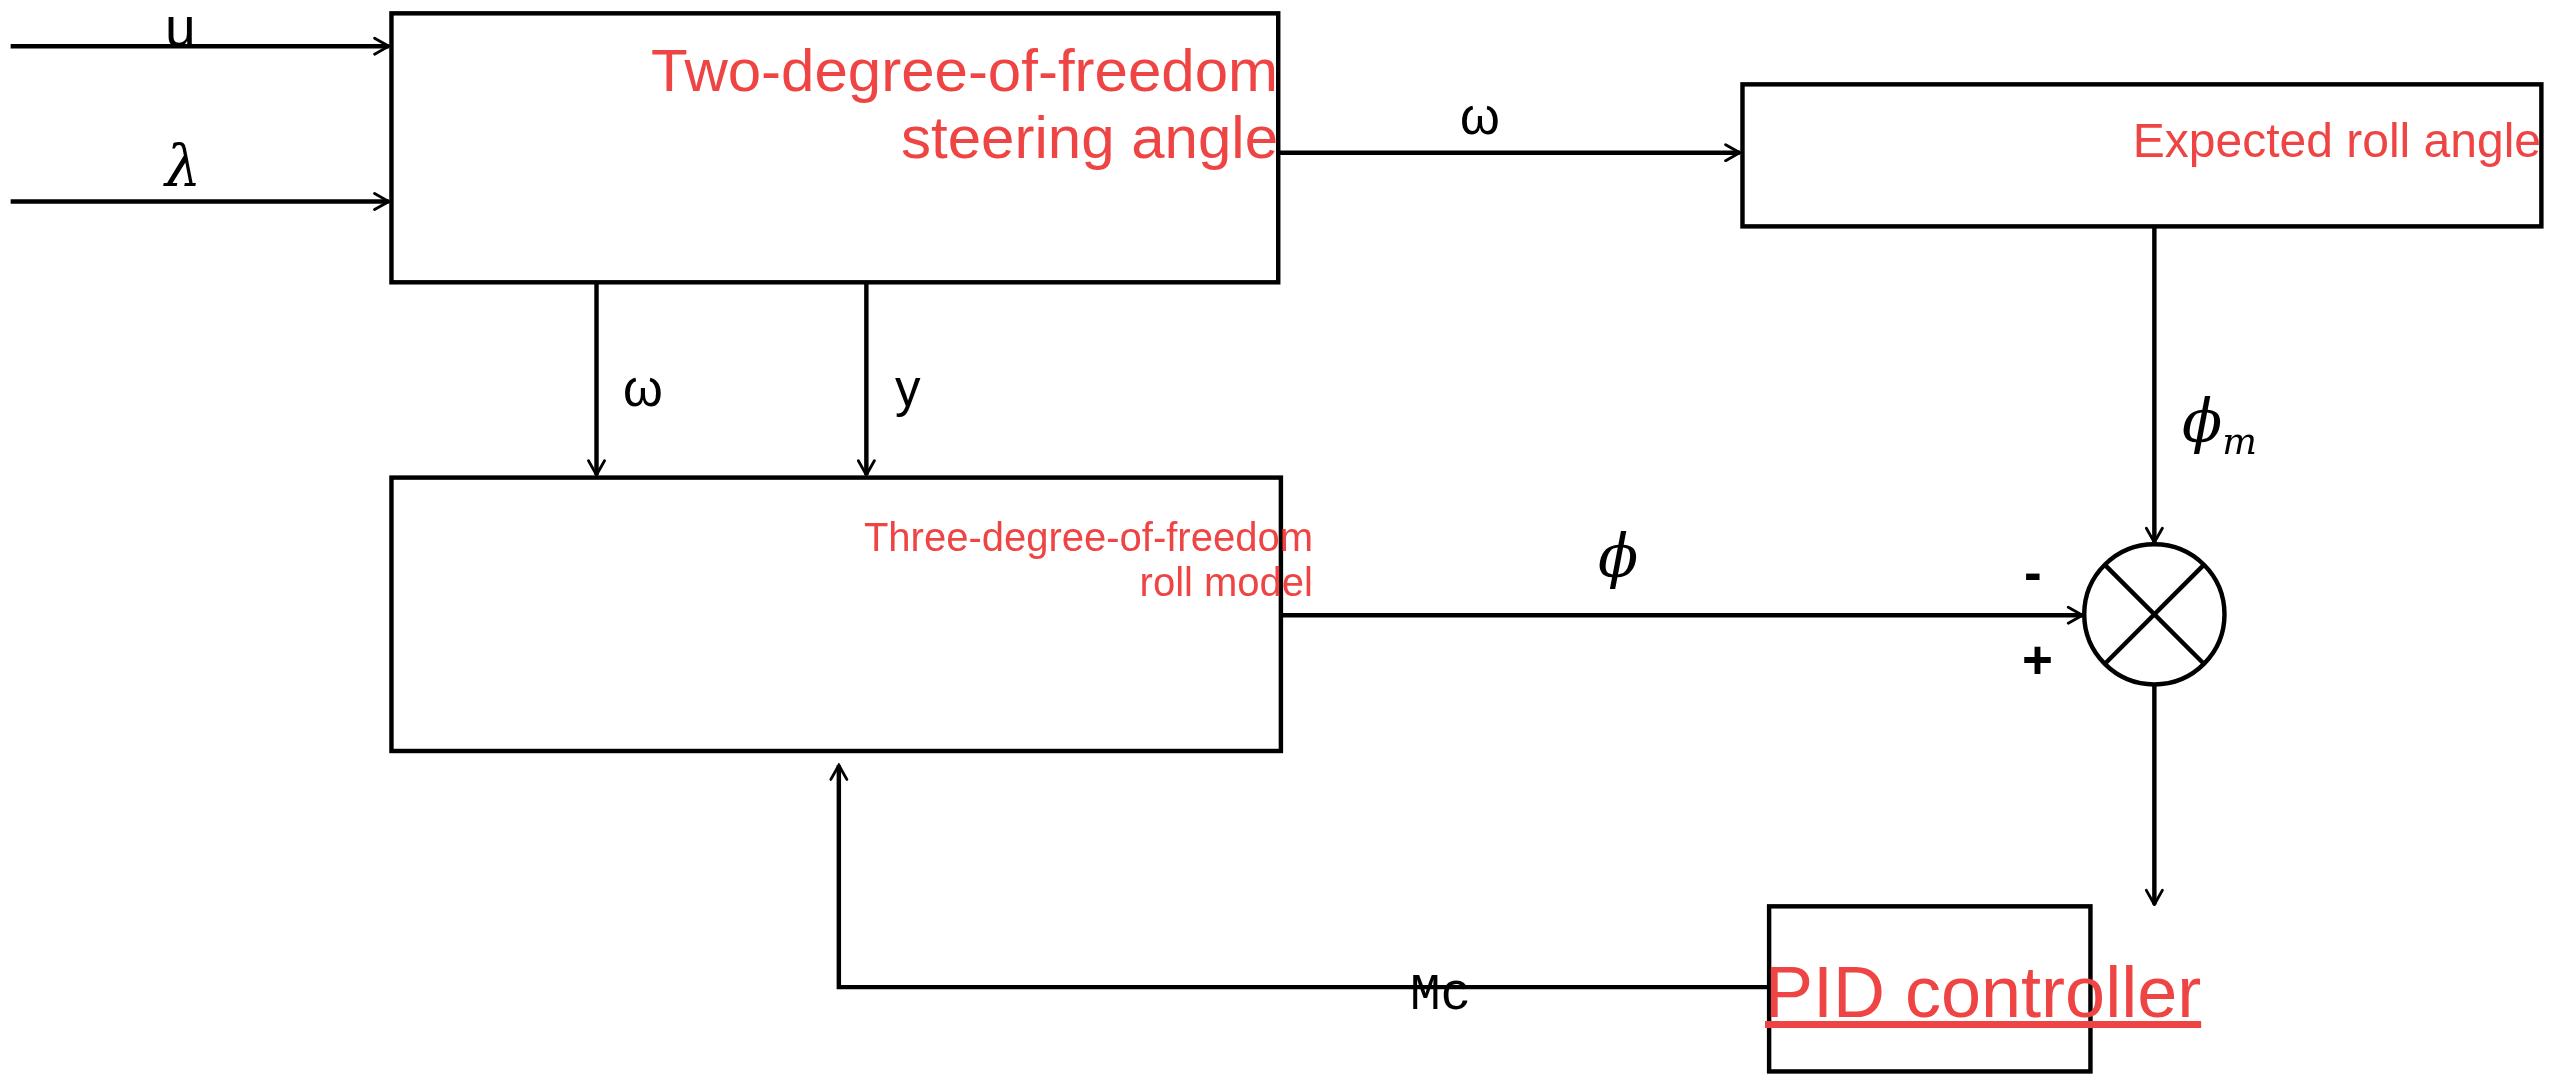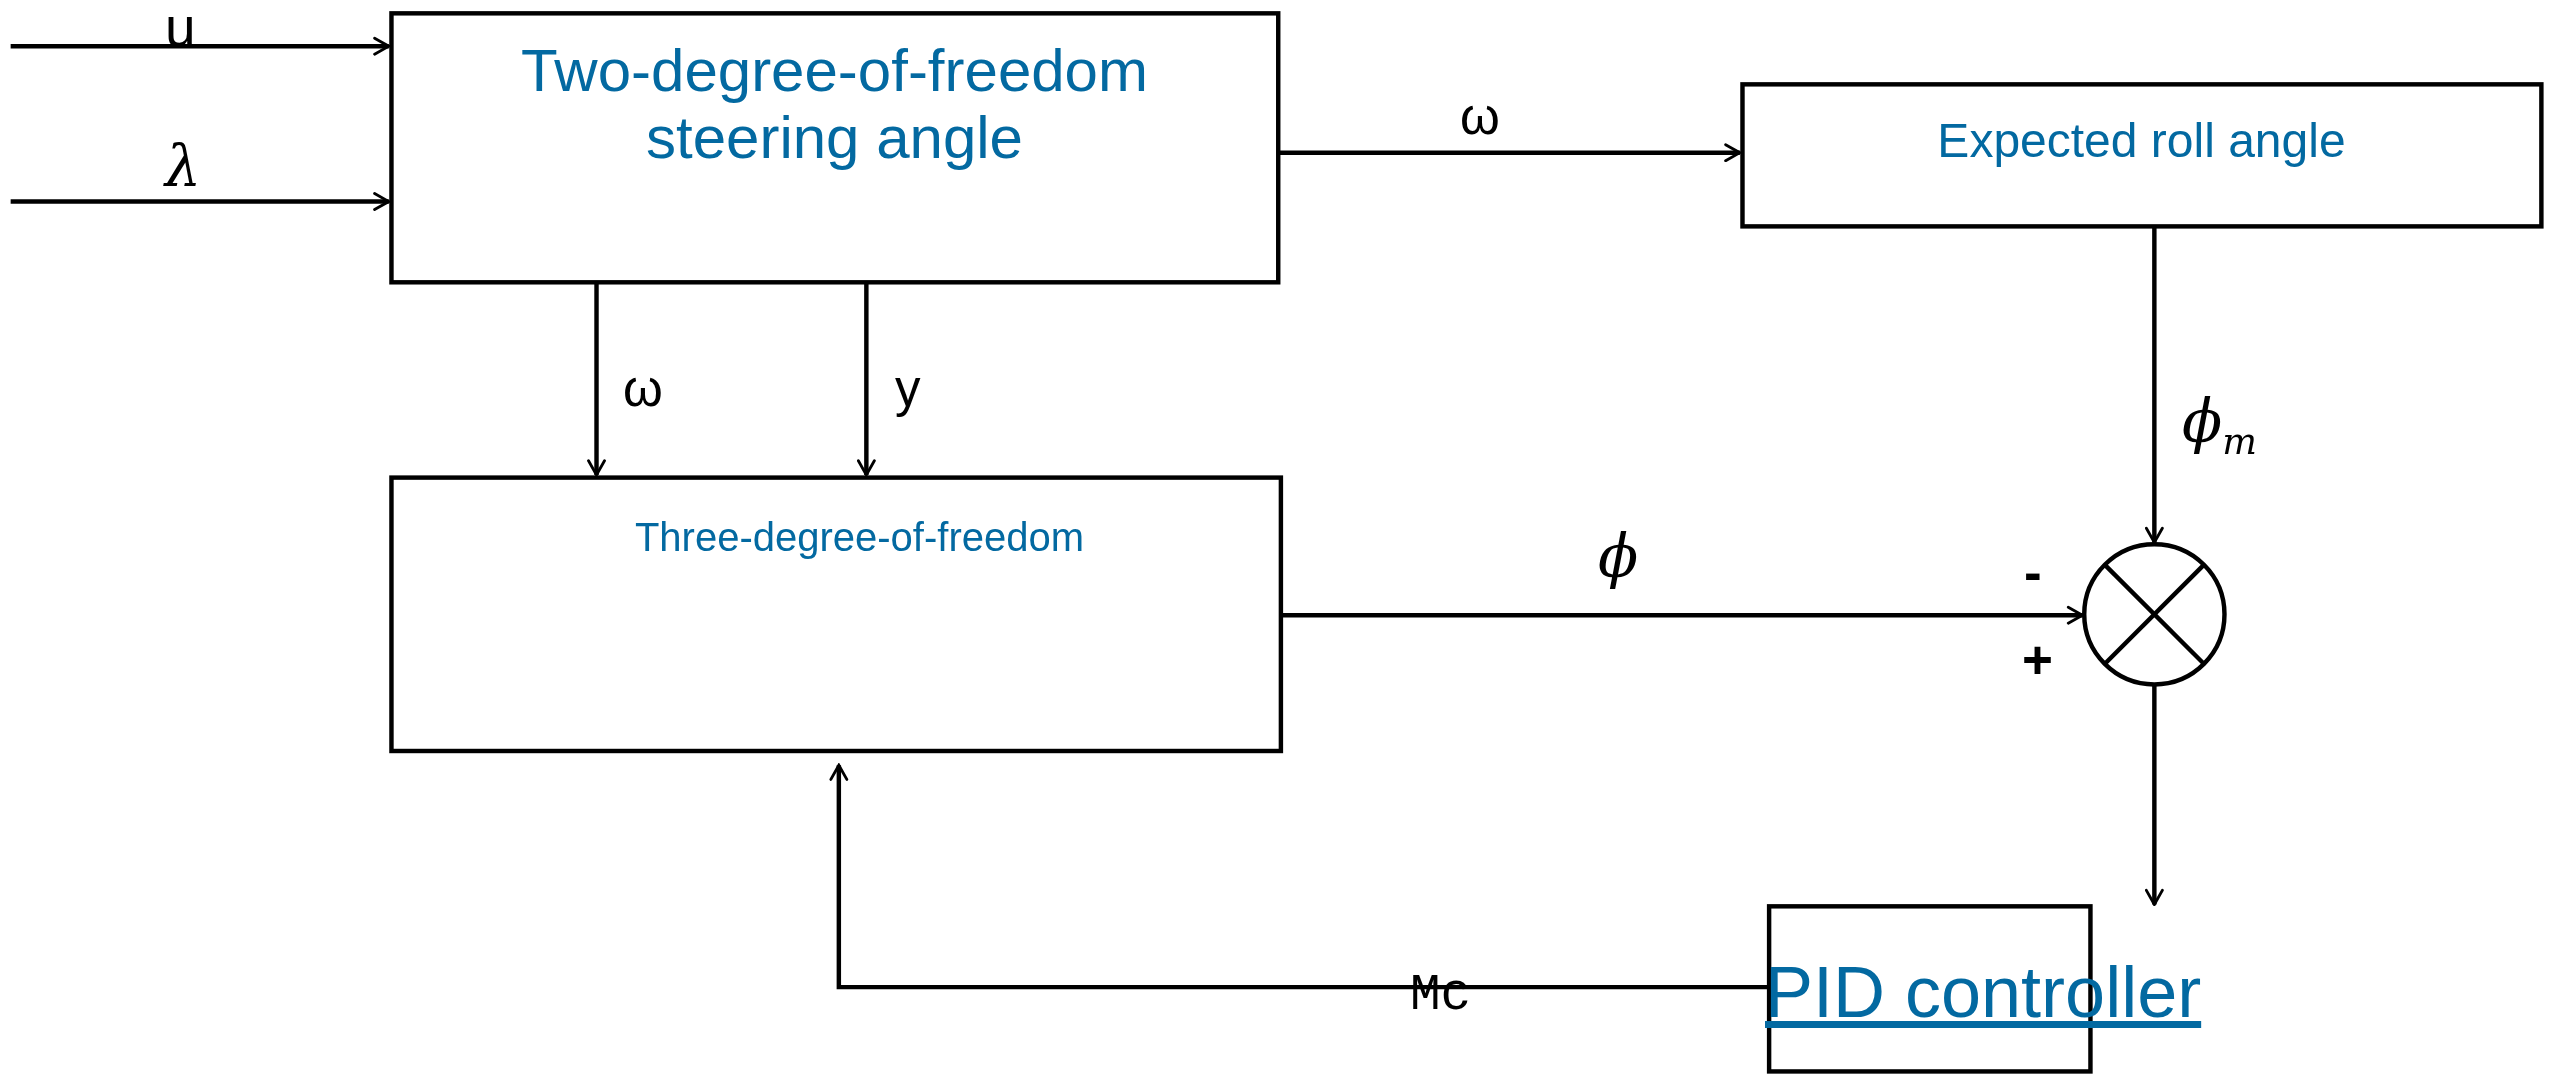--- a/index.html
+++ b/index.html
@@ -17,22 +17,22 @@
   }
   #diagram-svg {
     position: absolute;
     left: 0;
     top: 0;
     width: 2576px;
     height: 1091px;
   }
   .block-label {
     position: absolute;
-    text-align: center;
-    color: #0369a1;
+    text-align: right;
+    color: #ef4444;
     font-family: "Liberation Sans", sans-serif;
     line-height: 1.12;
     white-space: nowrap;
     pointer-events: none;
   }
   .sig-label {
     position: absolute;
     color: #000000;
     font-family: "Liberation Sans", sans-serif;
     white-space: nowrap;
@@ -98,20 +98,21 @@
     <polyline points="1993,1112 945,1112 945,862" fill="none" stroke="#000000" stroke-width="5" marker-end="url(#arrowOpen)"></polyline>
   </svg>
 
   <div class="block-label" style="left:391px; top:37px; width:887px; font-size:60px;">
     <div>Two-degree-of-freedom</div>
     <div>steering angle</div>
   </div>
 
   <div class="block-label" style="left:406px; top:515px; width:907px; font-size:40px;">
     <div>Three-degree-of-freedom</div>
+    <div>roll model</div>
   </div>
 
   <div class="block-label" style="left:1742px; top:114px; width:799px; font-size:48px;">Expected roll angle</div>
 
   <div class="block-label" style="left:1765px; top:952px; width:330px; font-size:72px;text-decoration:underline;">PID controller</div>
 
   <div class="sig-label" style="left:165px; top:-5.3px; font-size:55px;">u</div>
 
   <div class="sig-label math" style="left:165px; top:133px; font-size:57px;">λ</div>
 

